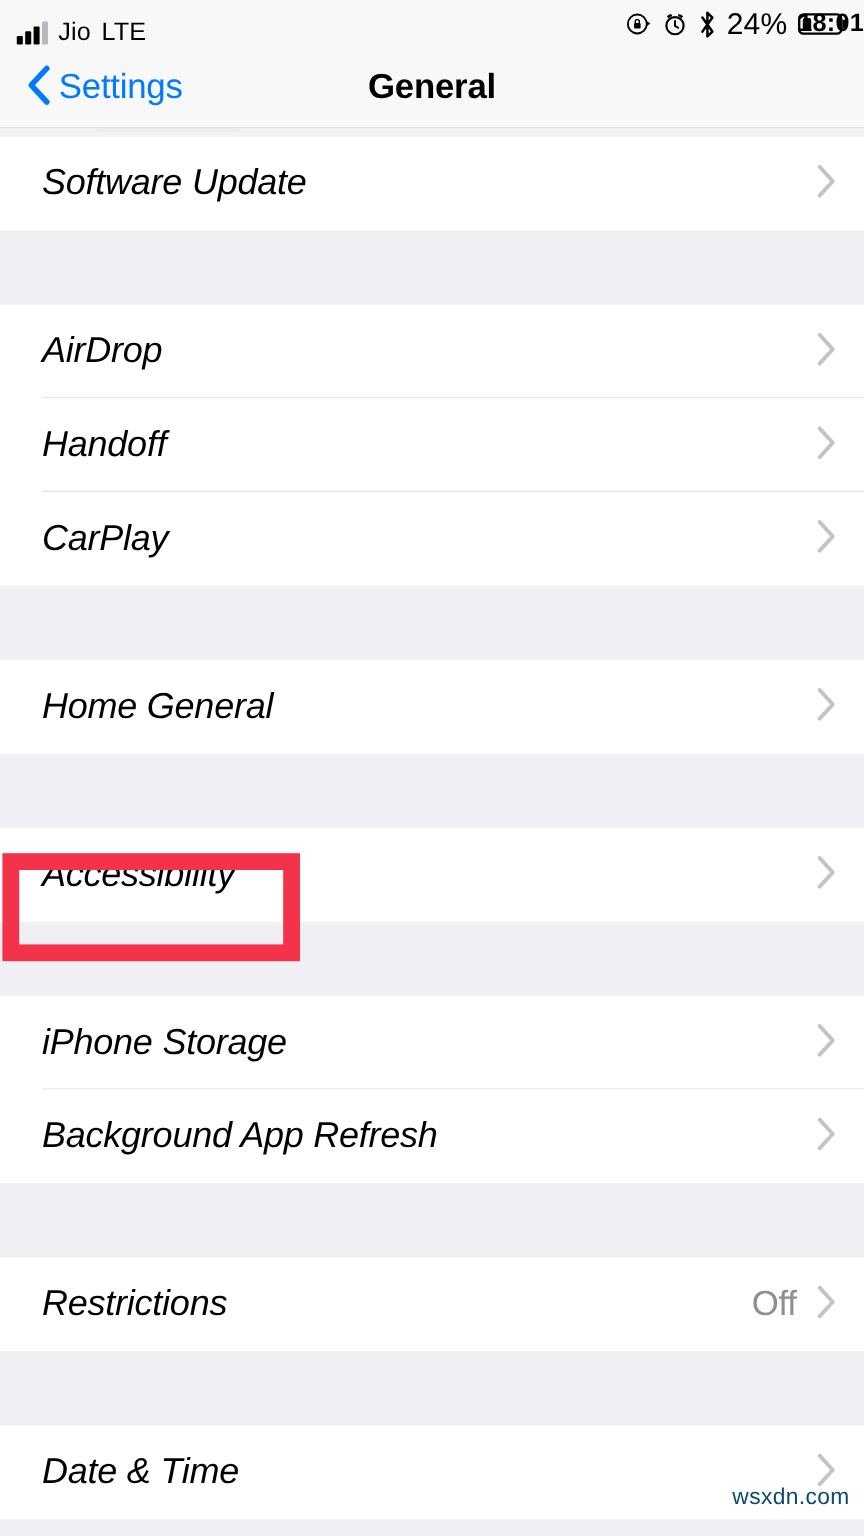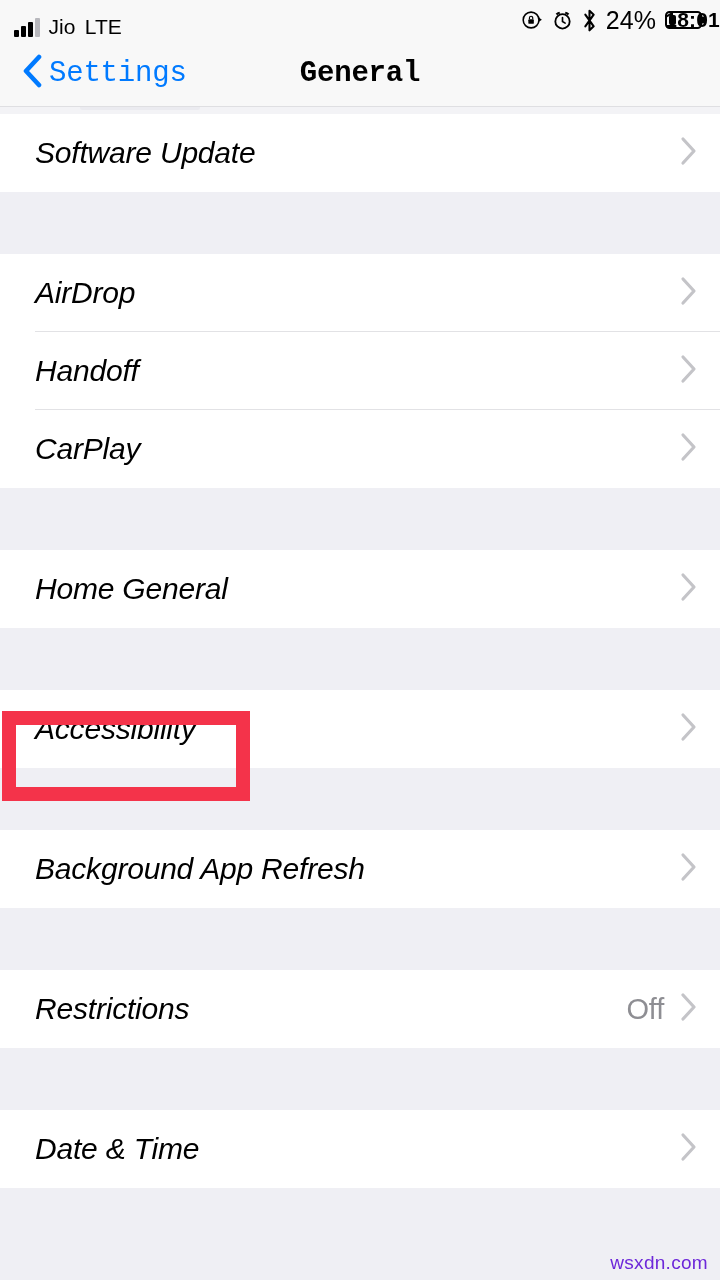--- a/index.html
+++ b/index.html
@@ -41,21 +41,21 @@
   }
   .batt::after {
     content:""; position:absolute; right:-5px; top:50%; transform:translateY(-50%);
     width:3px; height:7px; background:#000; border-radius:0 2px 2px 0;
   }
   .batt span { display:block; height:100%; background:#000; border-radius:2px; }
 
   
   .navbar {
     height:66px; background:#F8F8F8;
-    display:flex; align-items:center; position:relative;font-family:Liberation Mono, monospace;
+    display:flex; align-items:center; position:relative;
   }
   .back { display:flex; align-items:center; gap:7px; padding-left:22px; cursor:pointer; }
   .back .chev-back { display:block; }
   .back-label { font-size:29px; color:#007AFF; letter-spacing:-.2px; }
   .nav-title {
     position:absolute; left:0; right:0; text-align:center;
     font-size:29px; font-weight:700; color:#000; letter-spacing:-.2px; pointer-events:none;
   }
   .nav-hairline { height:1px; background:#D2D2D4; opacity:.55; }
 
@@ -84,22 +84,22 @@
   .chev { display:block; }
 
   
   .hl-box {
     position:absolute; left:2px; top:711px; width:248px; height:90px;
     border:14px solid #F4334A; background:transparent; pointer-events:none; z-index:20;
   }
 
   
   .watermark {
-    position:absolute; right:12px; bottom:6px;
-    font-size:19px; color:#6d28d9; letter-spacing:.3px; z-index:30;
+    position:absolute; right:12px; bottom:21px;
+    font-size:19px; color:#0c4a6e; letter-spacing:.3px; z-index:30;
   }
 </style>
 </head>
 <body>
 
 <div id="screen">
 
   <div class="statusbar">
     <div class="sb-left">
       <span class="bars">
@@ -216,20 +216,29 @@
             <span class="row-right">
               <span class="chev"><svg width="18" height="30" viewBox="0 0 18 30">
                   <path d="M3 3 L14 15 L3 27" fill="none" stroke="#C4C4C8" stroke-width="3.2" stroke-linecap="round" stroke-linejoin="round"></path>
                 </svg></span>
             </span>
           </div>
         </div>
         <div class="gap"></div>
         <div class="group">
           <div class="row">
+            <span class="row-label">iPhone Storage</span>
+            <span class="row-right">
+              <span class="chev"><svg width="18" height="30" viewBox="0 0 18 30">
+                  <path d="M3 3 L14 15 L3 27" fill="none" stroke="#C4C4C8" stroke-width="3.2" stroke-linecap="round" stroke-linejoin="round"></path>
+                </svg></span>
+            </span>
+            <span class="sep"></span>
+          </div>
+          <div class="row">
             <span class="row-label">Background App Refresh</span>
             <span class="row-right">
               <span class="chev"><svg width="18" height="30" viewBox="0 0 18 30">
                   <path d="M3 3 L14 15 L3 27" fill="none" stroke="#C4C4C8" stroke-width="3.2" stroke-linecap="round" stroke-linejoin="round"></path>
                 </svg></span>
             </span>
           </div>
         </div>
         <div class="gap"></div>
         <div class="group">

